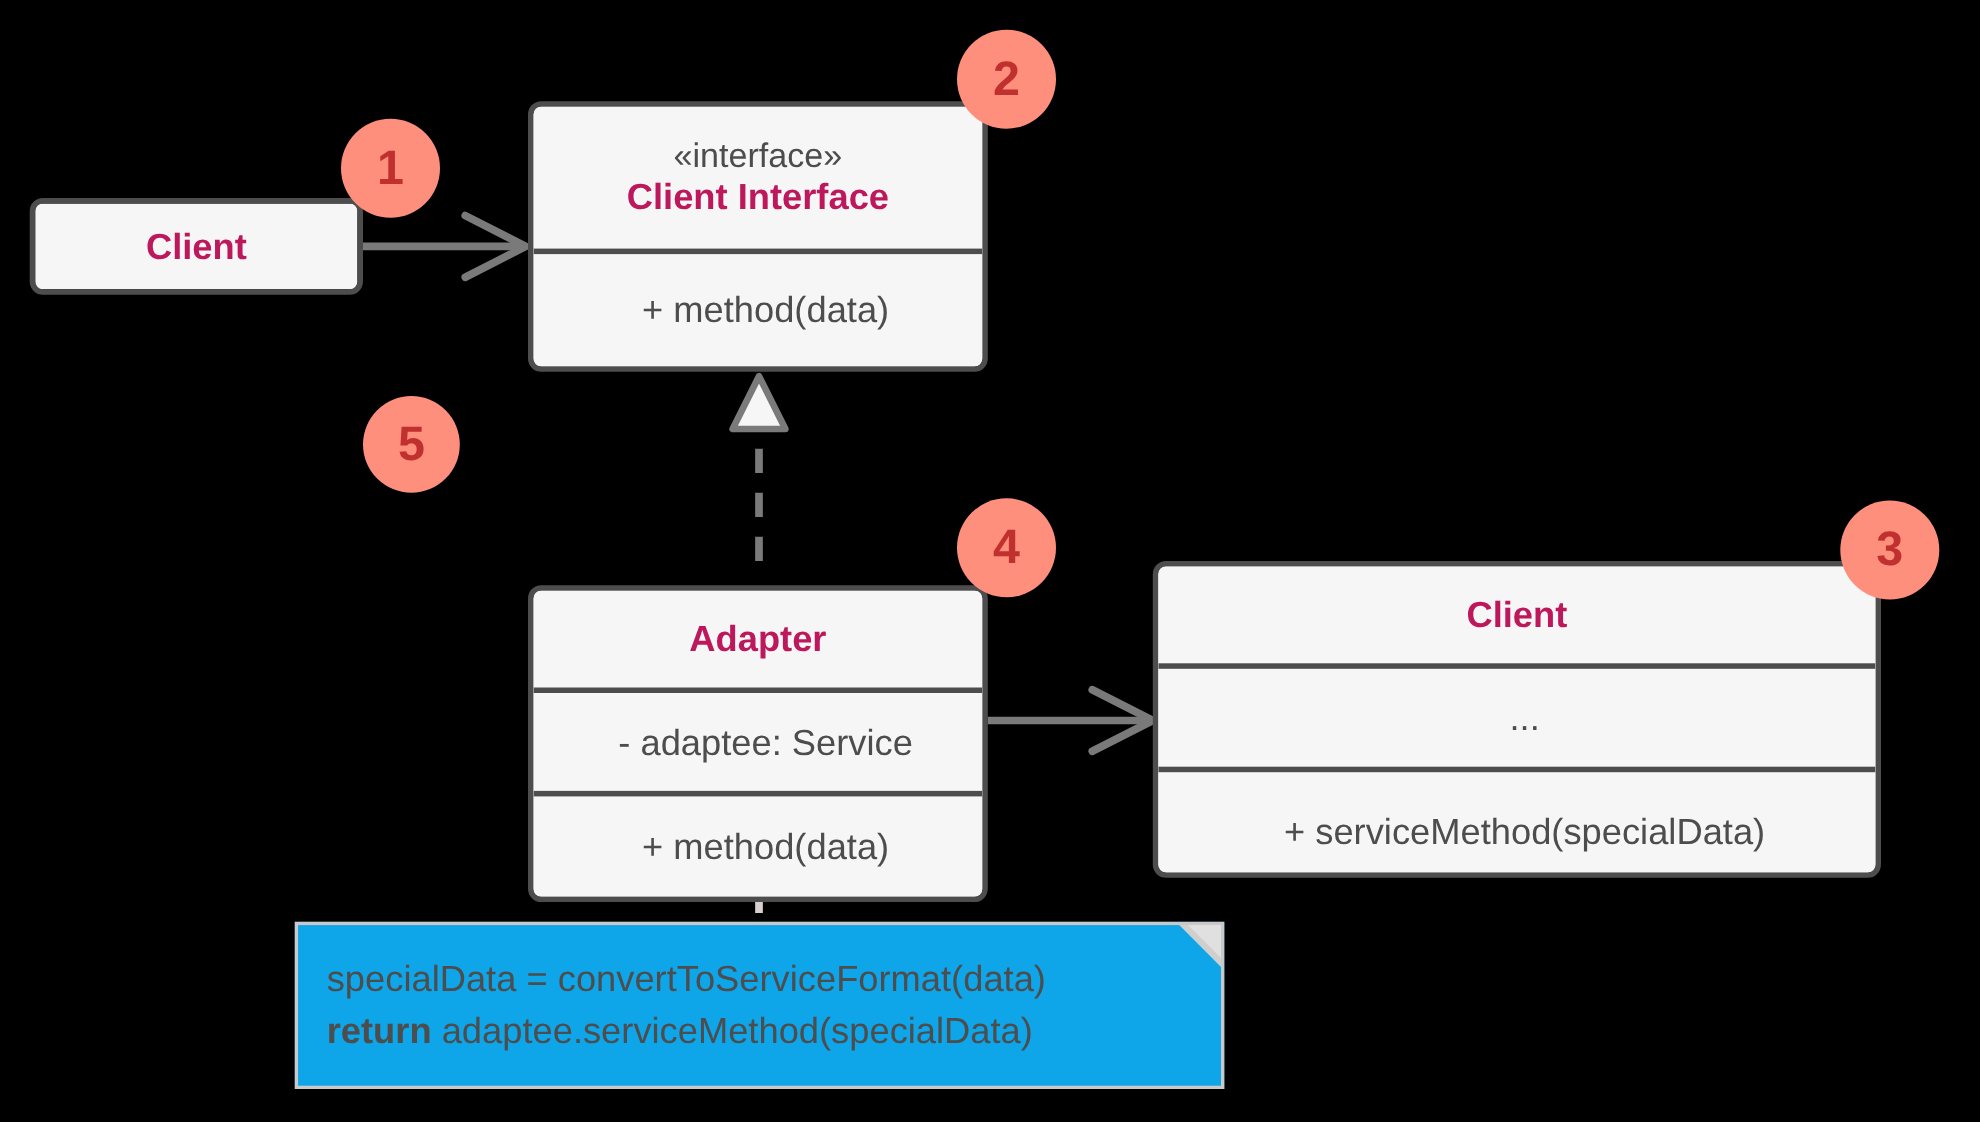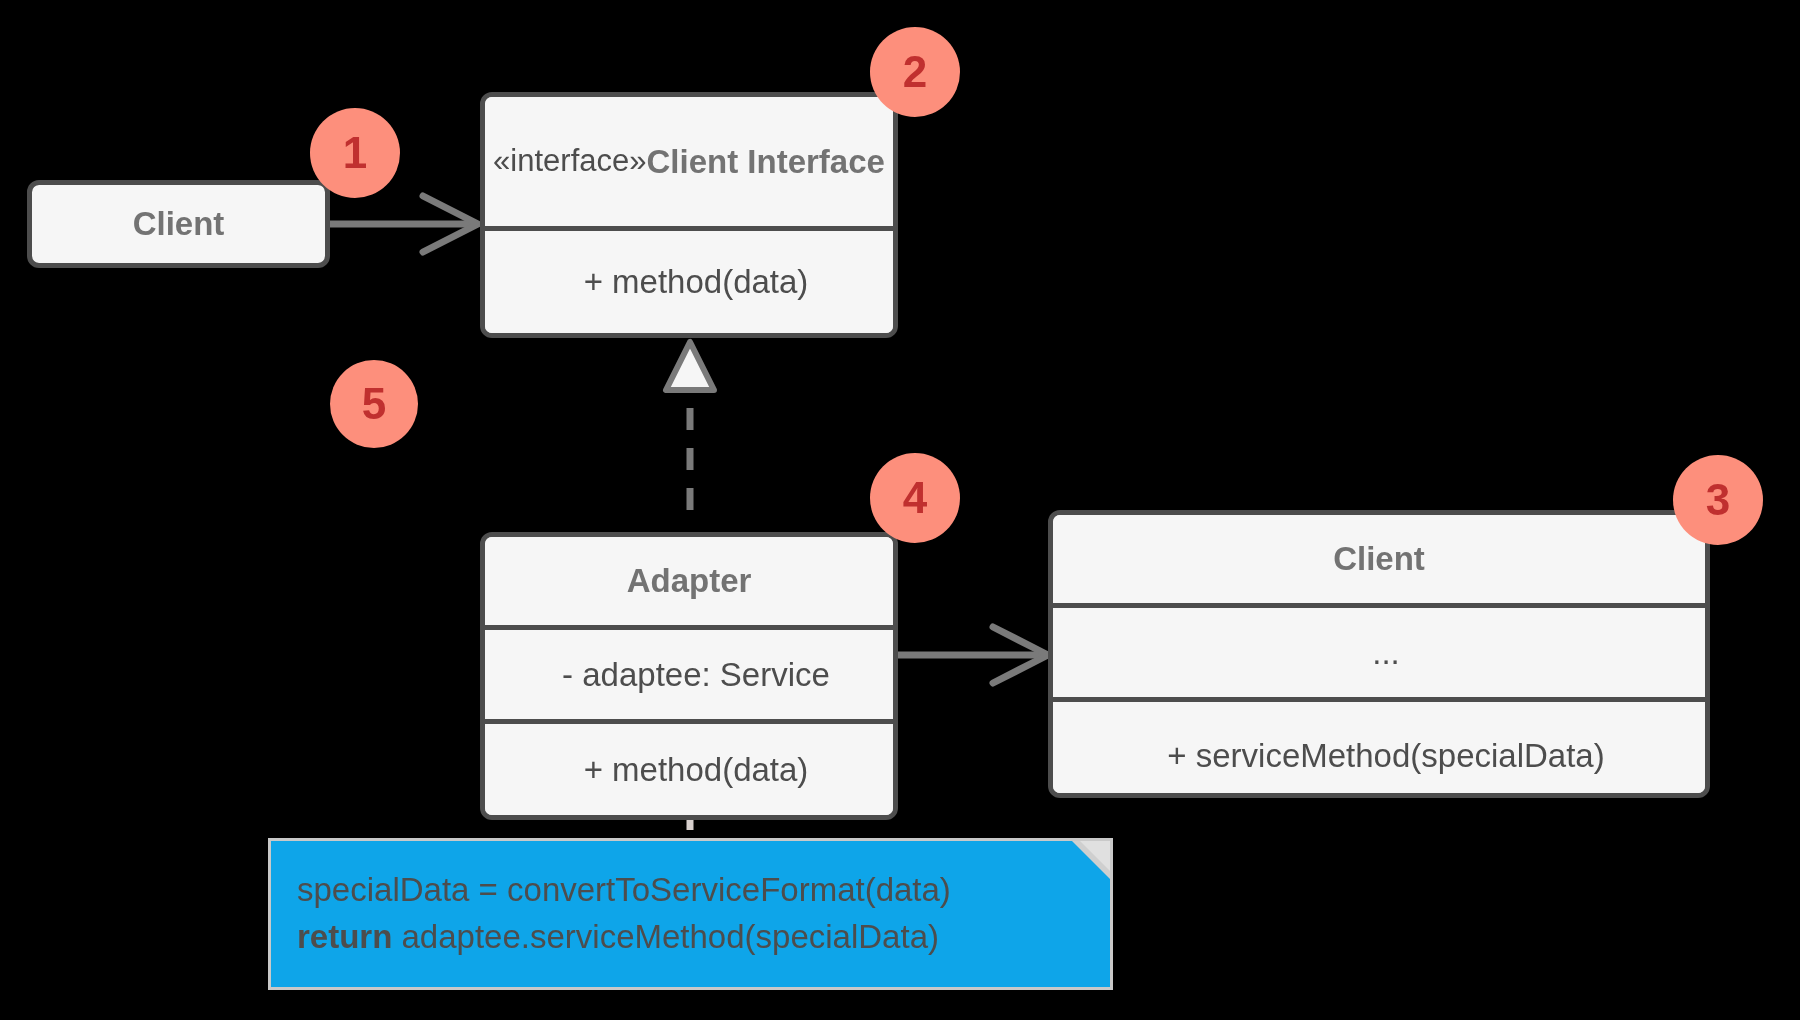--- a/index.html
+++ b/index.html
@@ -40,39 +40,39 @@
     box-sizing: border-box;
     background: #f6f6f6;
     display: flex;
     align-items: center;
     color: #4d4d4d;
   }
   .compartment + .compartment {
     border-top: 5px solid #4d4d4d;
   }
   .comp-title {
-    flex-direction: row;
+    flex-direction: column;
     justify-content: center;
     align-items: center;
     text-align: center;
   }
   .comp-member {
     justify-content: center;
     padding-left: 14px;
   }
   .stereotype {
     font-size: 31px;
     font-weight: 400;
     color: #4d4d4d;
     line-height: 1.12;
   }
   .class-name {
     font-size: 33px;
     font-weight: bold;
-    color: #737373;
+    color: #be185d;
     line-height: 1.15;
   }
   .member-text {
     font-size: 33px;
     font-weight: 400;
     color: #4d4d4d;
     white-space: nowrap;
   }
 
   

